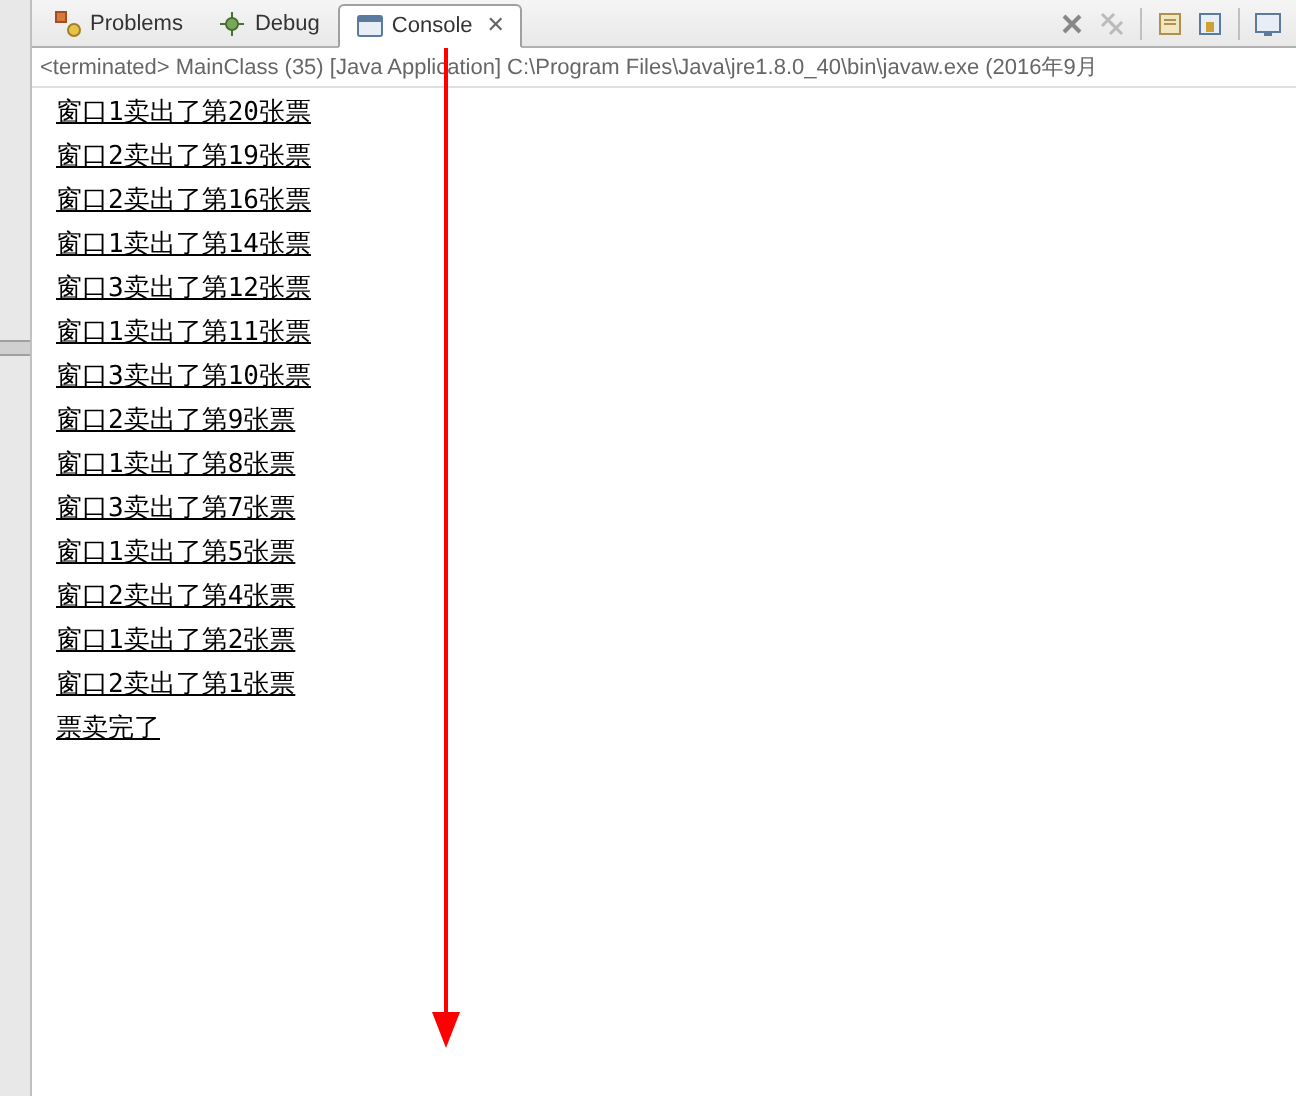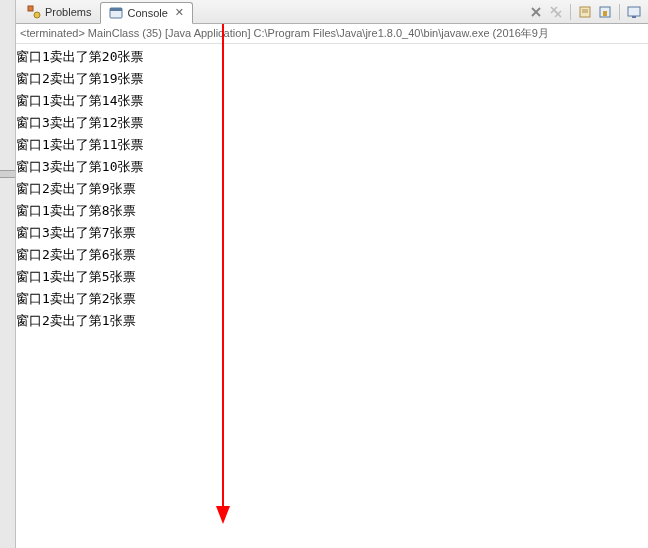--- a/index.html
+++ b/index.html
@@ -105,27 +105,28 @@
       font-size: 11px;
       color: #666;
       background: #fff;
       border-bottom: 1px solid #e0e0e0;
       white-space: nowrap;
       overflow: hidden;
     }
     .console-body {
       flex: 1;
       background: #fff;
-      padding: 2px 0;
+      padding: 2px 12px;
       font-family: Consolas, "Microsoft YaHei", monospace;
       font-size: 13px;
       color: #000;
       line-height: 22px;
       overflow: hidden;
       position: relative;
+      text-decoration: underline;
     }
     .console-line {
       white-space: nowrap;
     }
     .arrow-overlay {
       position: absolute;
       left: 213px;
       top: 24px;
       width: 20px;
       height: 500px;
@@ -143,20 +144,32 @@
     <div class="tab-bar">
       <div class="tab">
         <span class="tab-icon">
           <svg width="14" height="14" viewBox="0 0 14 14">
               <rect x="1" y="1" width="5" height="5" fill="#d97a3a" stroke="#a05020"></rect>
               <circle cx="10" cy="10" r="3" fill="#e6c14c" stroke="#a08020"></circle>
             </svg>
         </span>
         <span>Problems</span>
       </div>
+      <div class="tab">
+        <span class="tab-icon">
+          <svg width="14" height="14" viewBox="0 0 14 14">
+              <circle cx="7" cy="7" r="3" fill="#7aa85a" stroke="#4a7030"></circle>
+              <line x1="7" y1="1" x2="7" y2="4" stroke="#4a7030"></line>
+              <line x1="7" y1="10" x2="7" y2="13" stroke="#4a7030"></line>
+              <line x1="1" y1="7" x2="4" y2="7" stroke="#4a7030"></line>
+              <line x1="10" y1="7" x2="13" y2="7" stroke="#4a7030"></line>
+            </svg>
+        </span>
+        <span>Debug</span>
+      </div>
       <div class="tab active">
         <span class="tab-icon">
           <svg width="14" height="14" viewBox="0 0 14 14">
               <rect x="1" y="2" width="12" height="10" rx="1" fill="#e8eef6" stroke="#5a7aa0"></rect>
               <rect x="1" y="2" width="12" height="3" fill="#5a7aa0"></rect>
             </svg>
         </span>
         <span>Console</span>
         <span class="close-x">✕</span>
       </div>
@@ -197,31 +210,33 @@
             </svg>
         </span>
       </div>
     </div>
 
     <div class="status-line">&lt;terminated&gt; MainClass (35) [Java Application] C:\Program Files\Java\jre1.8.0_40\bin\javaw.exe (2016年9月</div>
 
     <div class="console-body" id="console-body">
         <div class="console-line">窗口1卖出了第20张票</div>
         <div class="console-line">窗口2卖出了第19张票</div>
+        <div class="console-line">窗口2卖出了第16张票</div>
         <div class="console-line">窗口1卖出了第14张票</div>
         <div class="console-line">窗口3卖出了第12张票</div>
         <div class="console-line">窗口1卖出了第11张票</div>
         <div class="console-line">窗口3卖出了第10张票</div>
         <div class="console-line">窗口2卖出了第9张票</div>
         <div class="console-line">窗口1卖出了第8张票</div>
         <div class="console-line">窗口3卖出了第7张票</div>
-        <div class="console-line">窗口2卖出了第6张票</div>
         <div class="console-line">窗口1卖出了第5张票</div>
+        <div class="console-line">窗口2卖出了第4张票</div>
         <div class="console-line">窗口1卖出了第2张票</div>
         <div class="console-line">窗口2卖出了第1张票</div>
+        <div class="console-line">票卖完了</div>
       </div>
   </div>
 </div>
 
 <svg class="arrow-overlay" viewBox="0 0 20 500">
   <line x1="10" y1="0" x2="10" y2="485" stroke="#ff0000" stroke-width="2"></line>
   <polygon points="10,500 3,482 17,482" fill="#ff0000"></polygon>
 </svg>
 
 </body></html>

